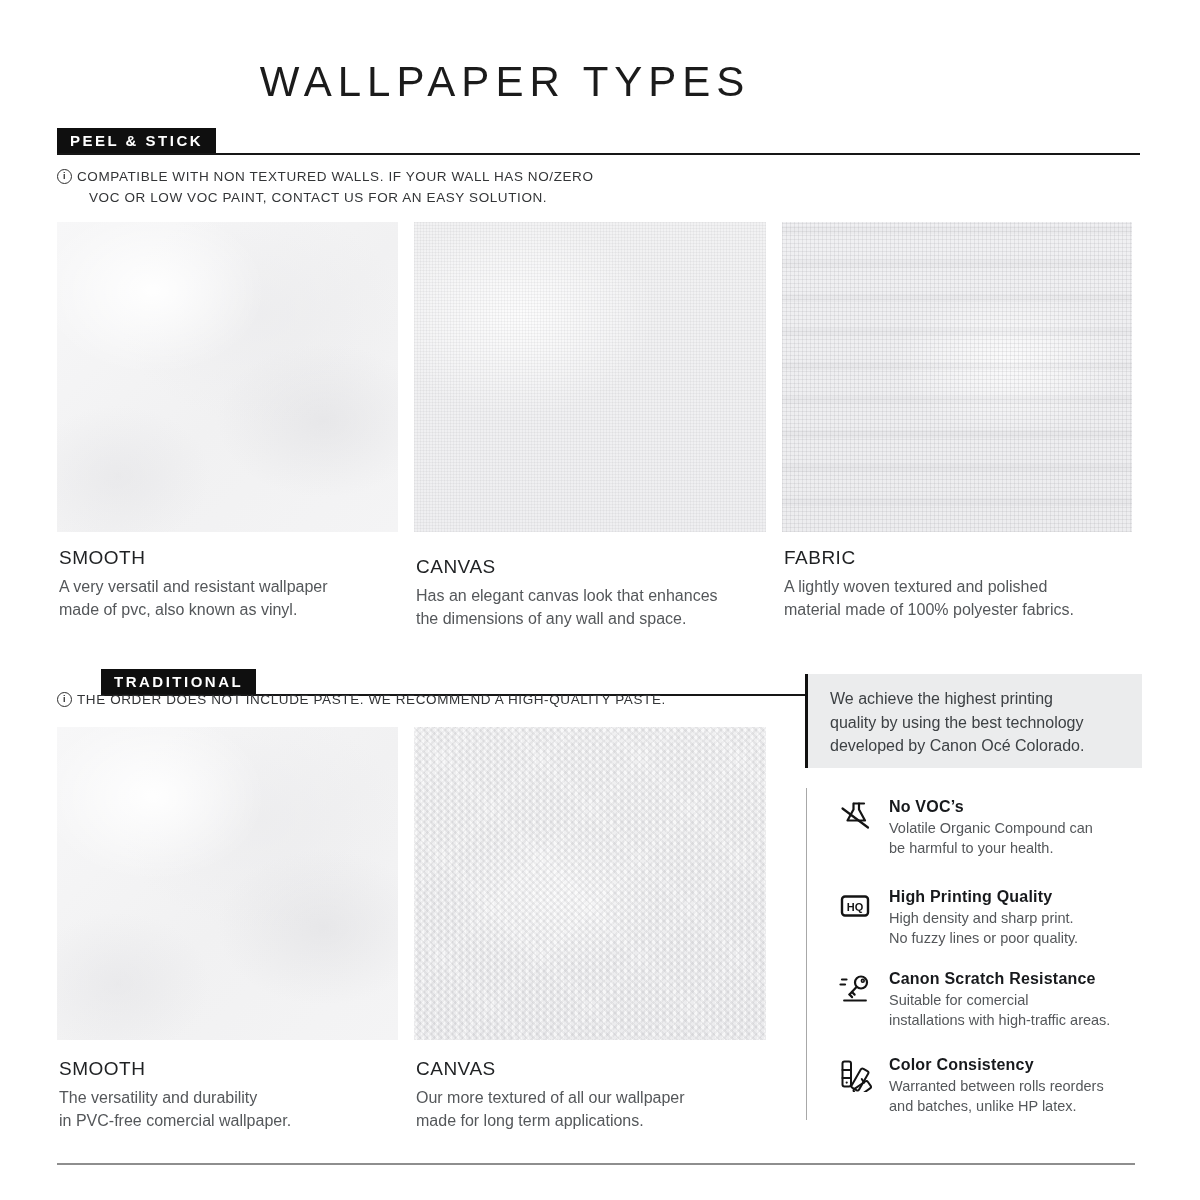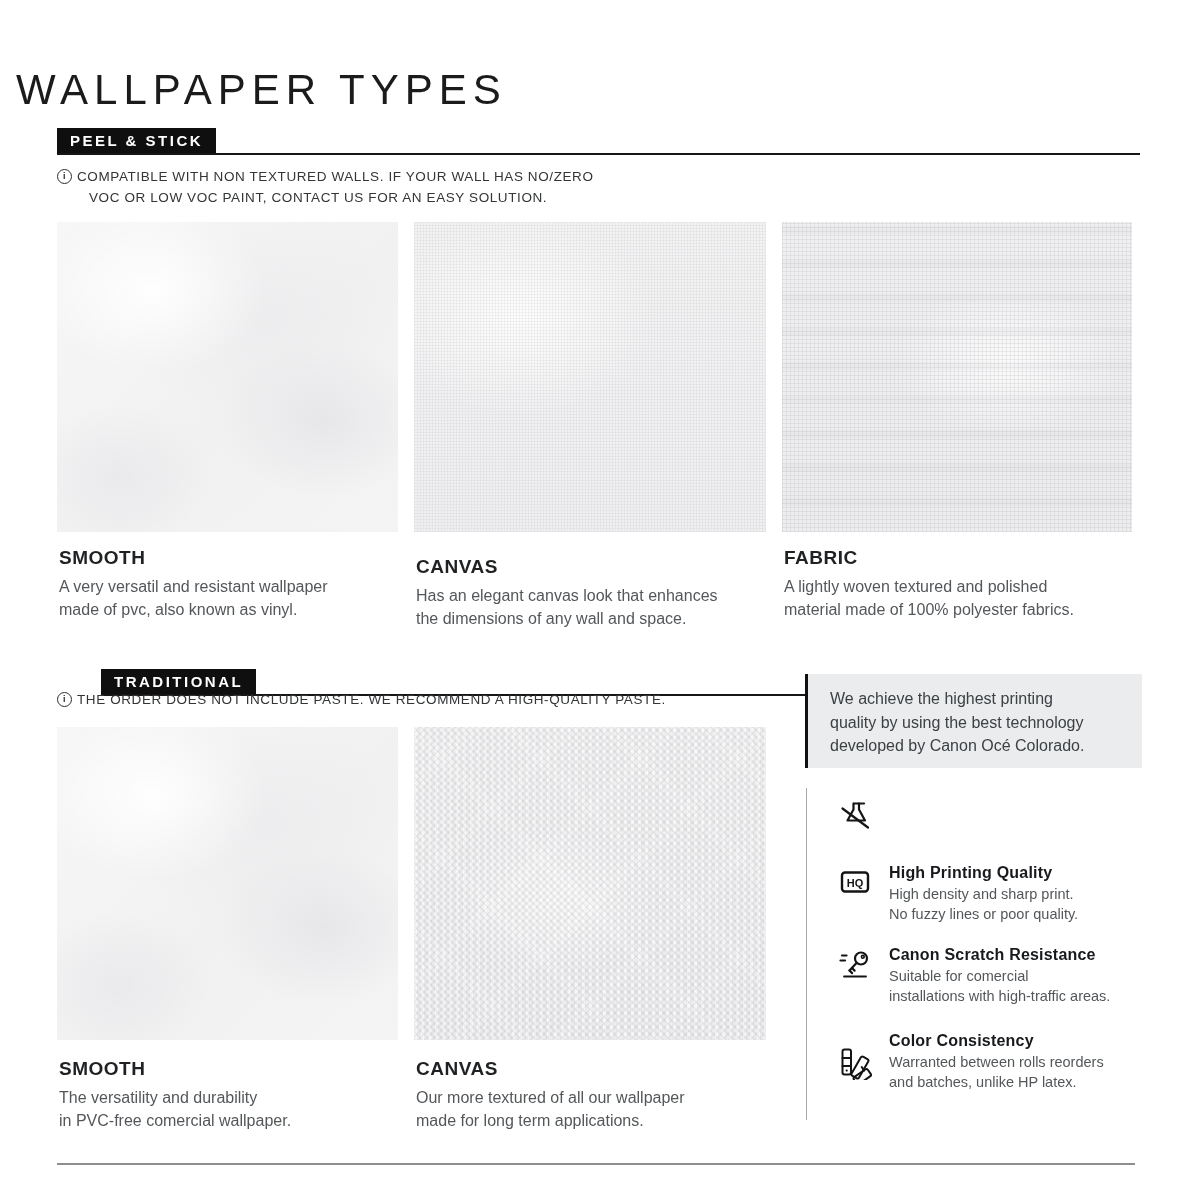--- a/index.html
+++ b/index.html
@@ -3,22 +3,22 @@
 <meta charset="utf-8">
 <style>
   html,body { margin:0; padding:0; background:#ffffff; }
   .page {
     position:relative; width:1200px; height:1200px; background:#ffffff;
     font-family:"Liberation Sans","DejaVu Sans",sans-serif; overflow:hidden;
   }
 
   
   .title {
-    position:absolute; top:50px; left:0; width:994px; margin:16px;
-    text-align:left; font-size:42px; font-weight:500; letter-spacing:6px;
+    position:absolute; top:50px; left:0; width:994px; margin:8px;
+    text-align:center; font-size:42px; font-weight:500; letter-spacing:6px;
     color:#1b1b1b; white-space:nowrap;
   }
 
   
   .section-header { position:absolute; left:57px; border-bottom:2px solid #161616; height:25px; }
   .section-header.peel { top:128px; width:1083px; }
   .section-header.trad { top:669px; width:713px;margin-left:44px; }
   .badge {
     display:inline-block; background:#0f0f0f; color:#ffffff;
     font-size:15px; font-weight:700; letter-spacing:2.5px;
@@ -38,21 +38,21 @@
   }
 
   
   .row { position:absolute; left:57px; display:grid; column-gap:16px; }
   .row1 { top:222px; grid-template-columns:341px 352px 350px; }
   .row2 { top:727px; grid-template-columns:341px 352px; }
   .swatch { width:100%; }
   .row1 .swatch { height:310px; }
   .row2 .swatch { height:313px; }
 
-  .swatch-heading { margin:15px 0 0 2px; font-size:19px; font-weight:700; letter-spacing:0.5px; color:#1f2123; }
+  .swatch-heading { margin:15px 0 0 2px; font-size:19px; font-weight:400; letter-spacing:0.5px; color:#1f2123; }
   .swatch-desc { margin:6px 0 0 2px; font-size:16px; color:#54575a; line-height:23px; white-space:pre-line; }
   .cell.offset-down .swatch-heading { margin-top:24px; }
   .row2 .swatch-heading { margin-top:18px; }
 
   
   .tex-smooth {
     background:
       radial-gradient(ellipse 55% 45% at 28% 22%, rgba(255,255,255,0.95), rgba(255,255,255,0) 60%),
       radial-gradient(ellipse 50% 40% at 78% 64%, rgba(222,222,225,0.55), rgba(255,255,255,0) 62%),
       radial-gradient(ellipse 45% 38% at 18% 82%, rgba(226,226,229,0.5), rgba(255,255,255,0) 60%),
@@ -98,21 +98,21 @@
   }
   .feature { display:flex; align-items:flex-start; }
   .feature .icon-box { flex:0 0 34px; width:34px; height:36px; margin-top:2px;text-decoration:underline; }
   .feature .icon-box svg { display:block; }
   .feature-text { margin-left:17px; }
   .feature-title { font-size:16px; font-weight:700; color:#17191c; line-height:21px; letter-spacing:0.2px; }
   .feature-desc { font-size:14.5px; color:#54575a; line-height:19.5px; margin-top:2px; white-space:pre-line; }
   .feature.f1 { margin-top:8px; }
   .feature.f2 { margin-top:28px; }
   .feature.f3 { margin-top:20px; }
-  .feature.f4 { margin-top:24px;align-items:center; }
+  .feature.f4 { margin-top:24px; }
 
   
   .bottom-rule { position:absolute; left:57px; top:1163px; width:1078px; height:2px; background:#8e8e8e; }
 </style>
 </head>
 <body>
 
 <div class="page">
 
   <h1 class="title">WALLPAPER TYPES</h1>
@@ -183,20 +183,25 @@
   <div class="features">
 
     <div class="feature f1">
       <span class="icon-box">
         <svg width="34" height="36" viewBox="0 0 34 34" fill="none" stroke="#141414" stroke-width="2.2" stroke-linecap="round" stroke-linejoin="round">
           <path d="M16,4.5 h10"></path>
           <path d="M21,4.5 v6 L27,21.5 h-17.5 L15.5,10.5 v-6"></path>
           <path d="M4.5,9.5 L30,28.5"></path>
         </svg>
       </span>
+      <div class="feature-text">
+        <div class="feature-title">No VOC’s</div>
+        <div class="feature-desc">Volatile Organic Compound can
+be harmful to your health.</div>
+      </div>
     </div>
 
     <div class="feature f2">
       <span class="icon-box">
         <svg width="34" height="36" viewBox="0 0 34 34" fill="none">
           <rect x="4" y="7.5" width="26" height="19" rx="3" stroke="#141414" stroke-width="2.4"></rect>
           <text x="17" y="21.5" text-anchor="middle" font-family="Liberation Sans, DejaVu Sans, sans-serif" font-size="11" font-weight="bold" fill="#141414" stroke="none">HQ</text>
         </svg>
       </span>
       <div class="feature-text">

